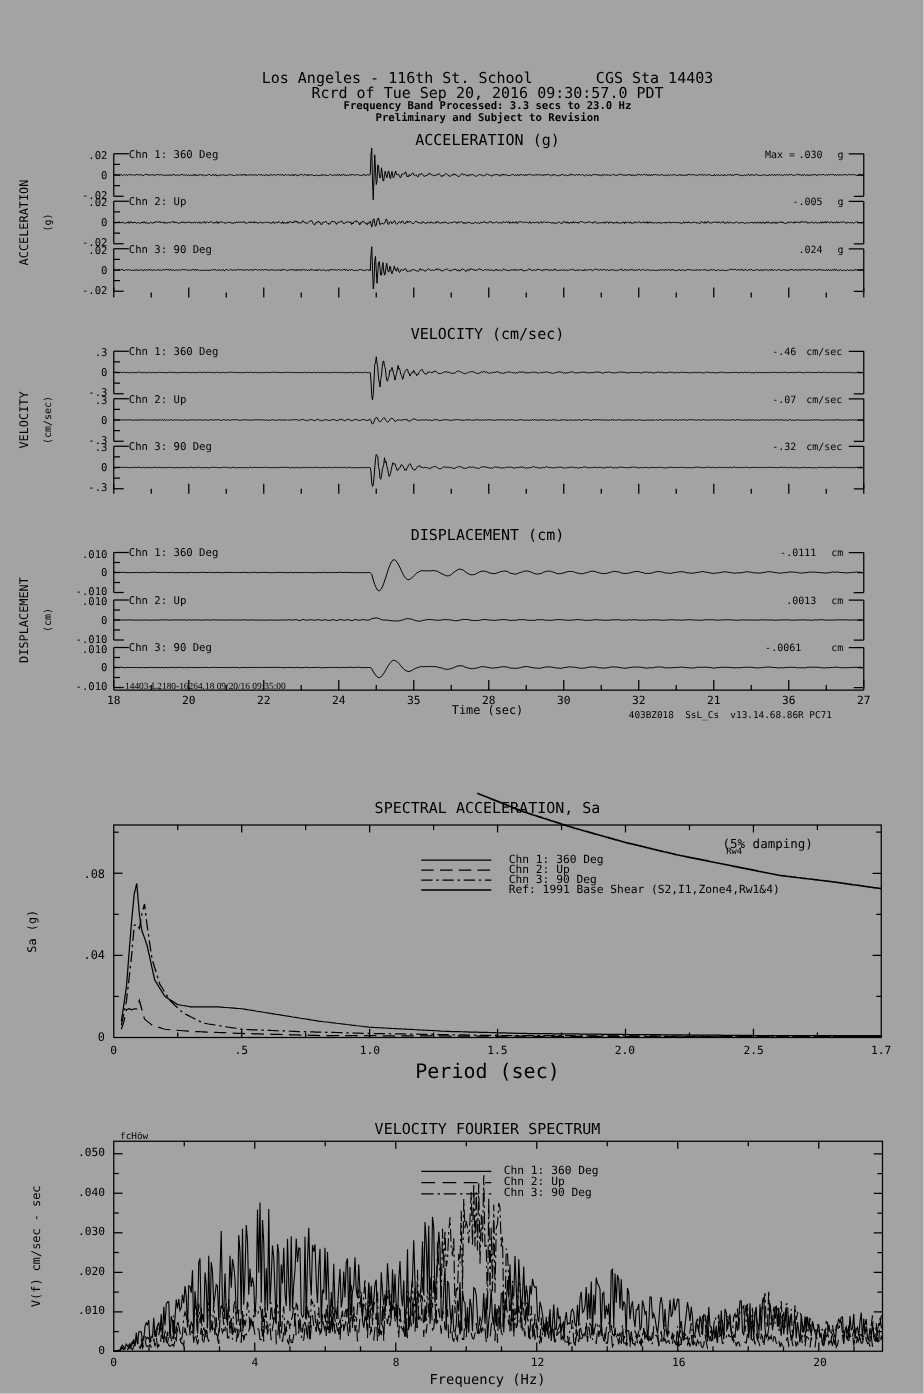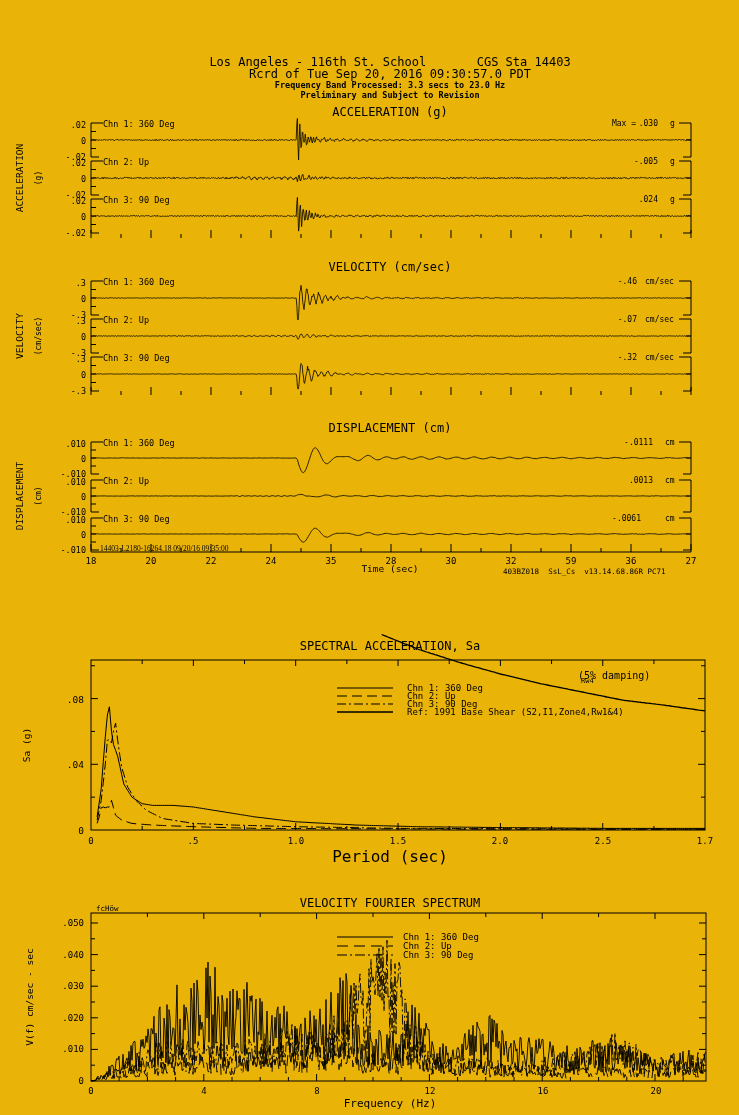--- a/index.html
+++ b/index.html
@@ -1,16 +1,16 @@
 <!DOCTYPE html>
 <html><head>
 <meta charset="utf-8">
 <style>
   html,body{margin:0;padding:0;overflow:hidden;background:#fff;}
-  #page{position:relative;width:739px;height:1115px;background:#eab308;color:#000;
+  #page{position:relative;width:739px;height:1115px;background:#a3a3a3;color:#000;
         font-family:"DejaVu Sans Mono",monospace;}
   .abs{position:absolute;}
   .c{text-align:center;}
   .r{text-align:right;}
   .pre{white-space:pre;}
   .b{font-weight:bold;}
   .rot{position:absolute;width:200px;height:12px;text-align:center;transform:rotate(-90deg);}
   [data-tick-row] span{position:absolute;width:40px;text-align:center;top:0;}
   [data-tick-col] span{position:absolute;width:100%;text-align:right;left:0;}
   svg{position:absolute;left:0;top:0;}
@@ -374,21 +374,21 @@
 
   <div class="abs" style="top:556px;left:0;height:10px;width:739px;font-size:9px;" data-tick-row="timeseries.time_axis.ticks">
       <span style="left: 71px;">18</span>
       <span style="left: 131px;">20</span>
       <span style="left: 191px;">22</span>
       <span style="left: 251px;">24</span>
       <span style="left: 311px;">35</span>
       <span style="left: 371px;">28</span>
       <span style="left: 431px;">30</span>
       <span style="left: 491px;">32</span>
-      <span style="left: 551px;">59</span>
+      <span style="left: 551px;">21</span>
       <span style="left: 611px;">36</span>
       <span style="left: 671px;">27</span>
     </div>
   <div class="abs c" style="left:290px;top:563px;width:200px;font-size:9.5px;">Time (sec)</div>
   <div class="abs pre" style="left:100px;top:544px;font-size:7.5px;font-family:Liberation Serif, serif;">14403-L2180-16264.18 09/20/16 09:35:00</div>
   <div class="abs pre" style="left:503px;top:567px;font-size:7.5px;">403BZ018  SsL_Cs  v13.14.68.86R PC71</div>
 
   <div class="abs c" style="left:20px;top:639px;width:740px;font-size:12px;">SPECTRAL ACCELERATION, Sa</div>
   <div class="abs" style="left:581px;top:677px;font-size:7px;">Rw4</div>
   <div class="abs" style="left:578px;top:670px;font-size:10px;">(5% damping)</div>

